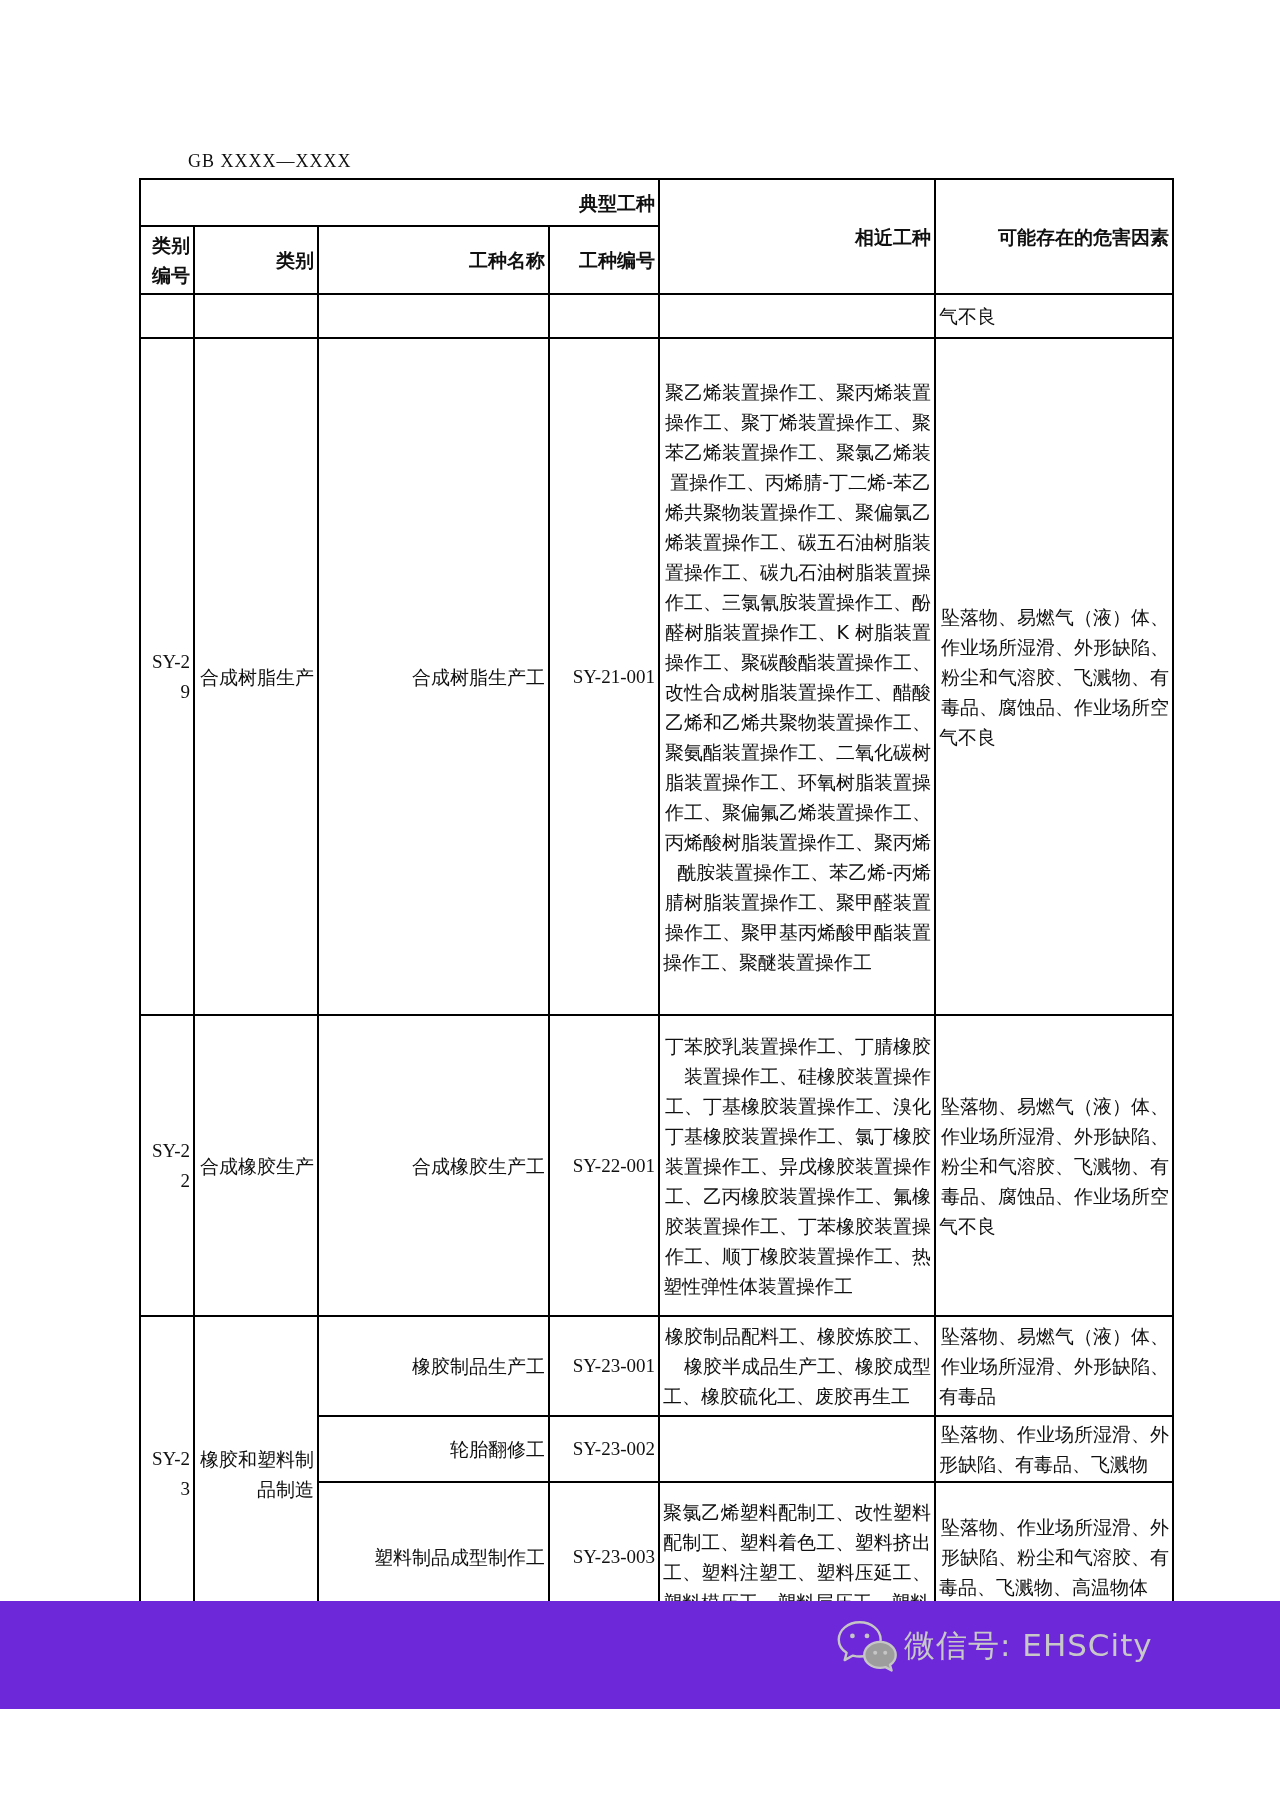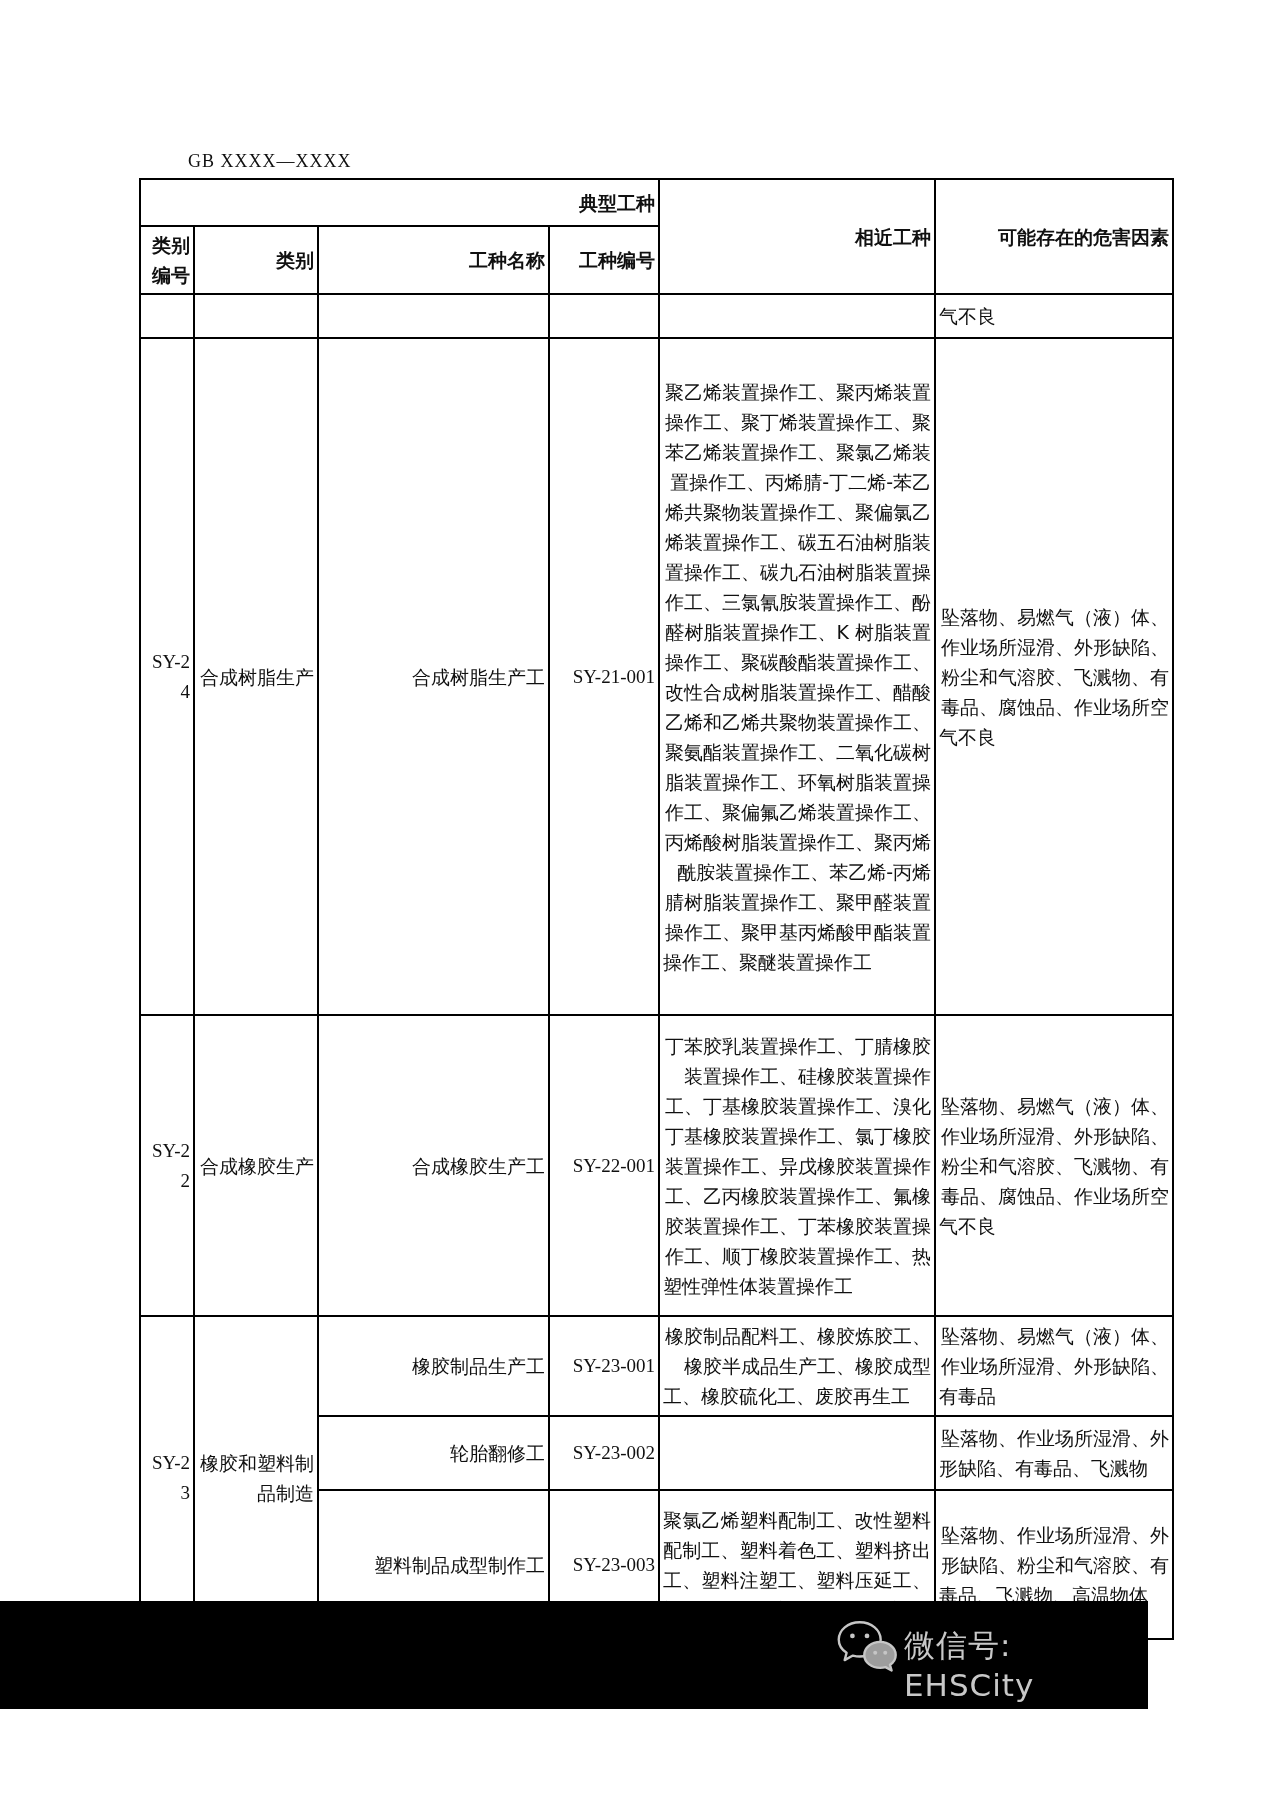--- a/index.html
+++ b/index.html
@@ -30,22 +30,22 @@
   }
   .cell-hazards {
     text-align:justify; text-align-last:left; padding:2px 2px;
   }
   .top-left { vertical-align:top; text-align:left;margin-left:44px; }
   .page-number {
     position:absolute; left:966px; top:1668px;
     font-family:"Liberation Serif", serif; font-size:26px; color:#0f172a;
   }
   .footer-bar {
-    position:absolute; left:0; top:1601px; width:1148px; height:108px;
-    background:#000000;
+    position:absolute; left:0; top:1601px; width:1280px; height:108px;
+    background:#6d28d9;
   }
   .wechat-icon { position:absolute; left:836px; top:16px; }
   .wechat-label {
     position:absolute; left:904px; top:24px;
     font-size:31px; color:#c8c8c8; letter-spacing:1px;
     font-family:"DejaVu Sans", sans-serif;
   }
 </style>
 </head>
 <body>
@@ -75,21 +75,21 @@
     </tr>
     <tr style="height:44px">
       <td></td>
       <td></td>
       <td></td>
       <td></td>
       <td></td>
       <td class="cell-hazards top-left">气不良</td>
     </tr>
     <tr style="height:677px">
-      <td class="code">SY-24</td>
+      <td class="code">SY-29</td>
       <td class="cell-category">合成树脂生产</td>
       <td>合成树脂生产工</td>
       <td class="code">SY-21-001</td>
       <td class="cell-similar">聚乙烯装置操作工、聚丙烯装置操作工、聚丁烯装置操作工、聚苯乙烯装置操作工、聚氯乙烯装置操作工、丙烯腈-丁二烯-苯乙烯共聚物装置操作工、聚偏氯乙烯装置操作工、碳五石油树脂装置操作工、碳九石油树脂装置操作工、三氯氰胺装置操作工、酚醛树脂装置操作工、K 树脂装置操作工、聚碳酸酯装置操作工、改性合成树脂装置操作工、醋酸乙烯和乙烯共聚物装置操作工、聚氨酯装置操作工、二氧化碳树脂装置操作工、环氧树脂装置操作工、聚偏氟乙烯装置操作工、丙烯酸树脂装置操作工、聚丙烯酰胺装置操作工、苯乙烯-丙烯腈树脂装置操作工、聚甲醛装置操作工、聚甲基丙烯酸甲酯装置操作工、聚醚装置操作工</td>
       <td class="cell-hazards">坠落物、易燃气（液）体、作业场所湿滑、外形缺陷、粉尘和气溶胶、飞溅物、有毒品、腐蚀品、作业场所空气不良</td>
     </tr>
     <tr style="height:301px">
       <td class="code">SY-22</td>
       <td class="cell-category">合成橡胶生产</td>
       <td>合成橡胶生产工</td>
@@ -98,21 +98,21 @@
       <td class="cell-hazards">坠落物、易燃气（液）体、作业场所湿滑、外形缺陷、粉尘和气溶胶、飞溅物、有毒品、腐蚀品、作业场所空气不良</td>
     </tr>
     <tr style="height:100px">
       <td class="code" rowspan="3">SY-23</td>
       <td class="cell-category" rowspan="3">橡胶和塑料制品制造</td>
       <td>橡胶制品生产工</td>
       <td class="code">SY-23-001</td>
       <td class="cell-similar">橡胶制品配料工、橡胶炼胶工、橡胶半成品生产工、橡胶成型工、橡胶硫化工、废胶再生工</td>
       <td class="cell-hazards">坠落物、易燃气（液）体、作业场所湿滑、外形缺陷、有毒品</td>
     </tr>
-    <tr style="height:74px">
+    <tr style="height:66px">
       <td>轮胎翻修工</td>
       <td class="code">SY-23-002</td>
       <td class="cell-similar"></td>
       <td class="cell-hazards">坠落物、作业场所湿滑、外形缺陷、有毒品、飞溅物</td>
     </tr>
     <tr style="height:149px">
       <td>塑料制品成型制作工</td>
       <td class="code">SY-23-003</td>
       <td class="cell-similar top-left" style="text-align:justify;">聚氯乙烯塑料配制工、改性塑料配制工、塑料着色工、塑料挤出工、塑料注塑工、塑料压延工、塑料模压工、塑料层压工、塑料</td>
       <td class="cell-hazards">坠落物、作业场所湿滑、外形缺陷、粉尘和气溶胶、有毒品、飞溅物、高温物体</td>

